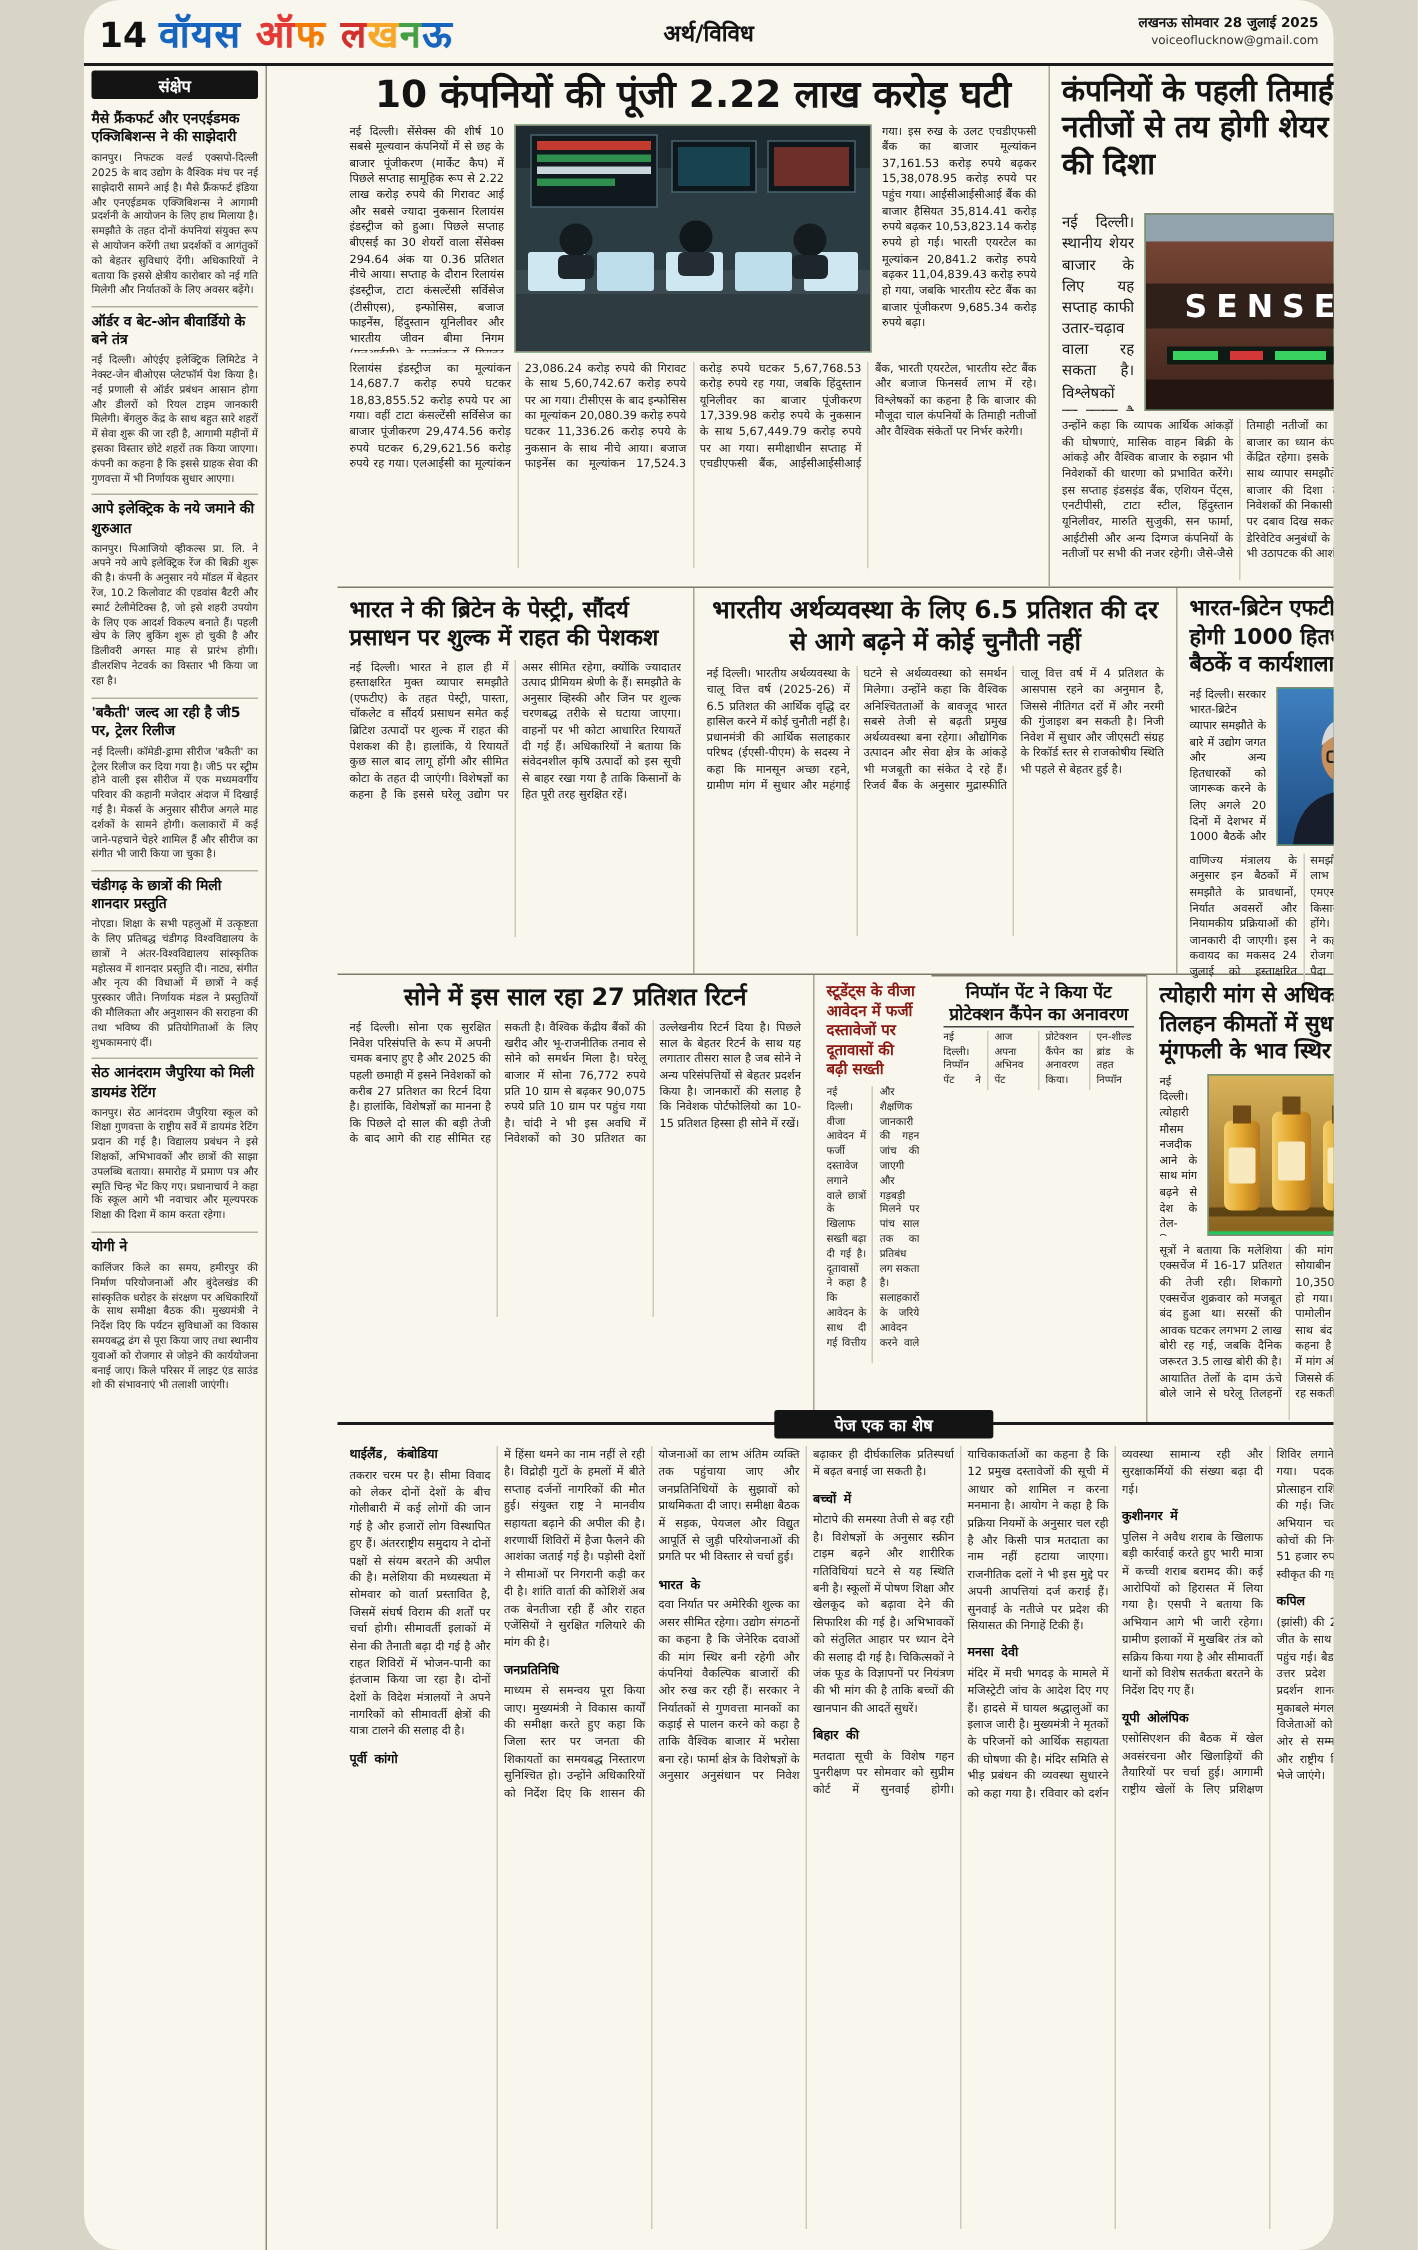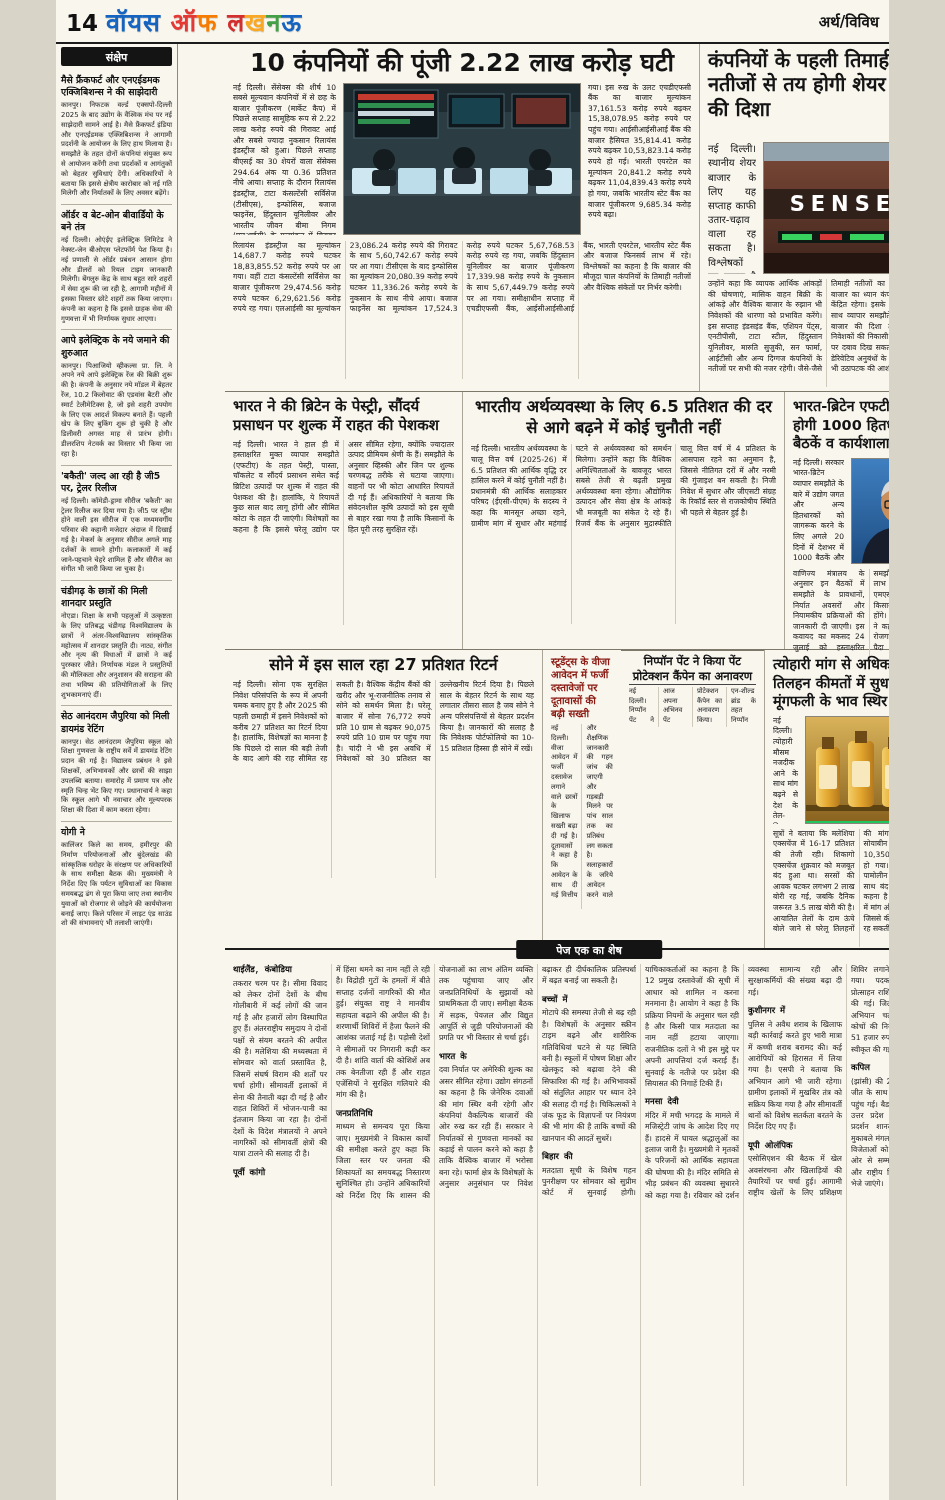--- a/index.html
+++ b/index.html
@@ -1,20 +1,21 @@
 <!DOCTYPE html>
 <html><head>
 <meta charset="utf-8">
 <style>
   * { box-sizing: border-box; margin: 0; padding: 0; }
   html,body { background:#d8d4c8; }
   .page {
     position: relative; width: 833px; height: 1500px; margin: 0 auto;
     background: #f9f6ee; color: #141414; overflow: hidden;
     font-family: "DejaVu Sans", "Liberation Sans", sans-serif;
+    border-radius: 24px;
   }
   
   .masthead { display:flex; align-items:center; height:44px; padding:2px 10px; border-bottom:2.5px solid #1c1c1c; }
   .mast-left { display:flex; align-items:baseline; gap:8px; flex:1; }
   .pageno { font-size:23px; font-weight:bold; color:#111; }
   .brand { font-size:25px; font-weight:bold; letter-spacing:1px; text-shadow:0.5px 0.5px 0 #00000022; }
   .mast-center { flex:0 0 auto; font-size:15px; font-weight:bold; }
   .mast-right { flex:1; text-align:right; font-size:9px; line-height:1.35; font-weight:bold; }
   .mast-right .email { font-weight:normal; color:#333; font-size:8px; }
 
@@ -95,20 +96,24 @@
 <body>
 
 <div class="page">
 
   <header class="masthead">
     <div class="mast-left">
       <span class="pageno">14</span>
       <span class="brand"><span style="color: rgb(21, 101, 192);">वॉ</span><span style="color: rgb(21, 101, 192);">य</span><span style="color: rgb(21, 101, 192);">स</span><span style="color: rgb(17, 17, 17);"> </span><span style="color: rgb(229, 57, 53);">ऑ</span><span style="color: rgb(245, 124, 0);">फ</span><span style="color: rgb(17, 17, 17);"> </span><span style="color: rgb(211, 47, 47);">ल</span><span style="color: rgb(249, 168, 37);">ख</span><span style="color: rgb(67, 160, 71);">न</span><span style="color: rgb(21, 101, 192);">ऊ</span></span>
     </div>
     <div class="mast-center">अर्थ/विविध</div>
+    <div class="mast-right">
+      <div>लखनऊ सोमवार 28 जुलाई 2025</div>
+      <div class="email">voiceoflucknow@gmail.com</div>
+    </div>
   </header>
 
   <div class="content">
 
     <aside class="sidebar">
       <div class="sb-header">संक्षेप</div>
       <div>
 
           <div class="sb-item">
             <h5>मैसे फ्रैंकफर्ट और एनएईडमक एक्जिबिशन्स ने की साझेदारी</h5>

